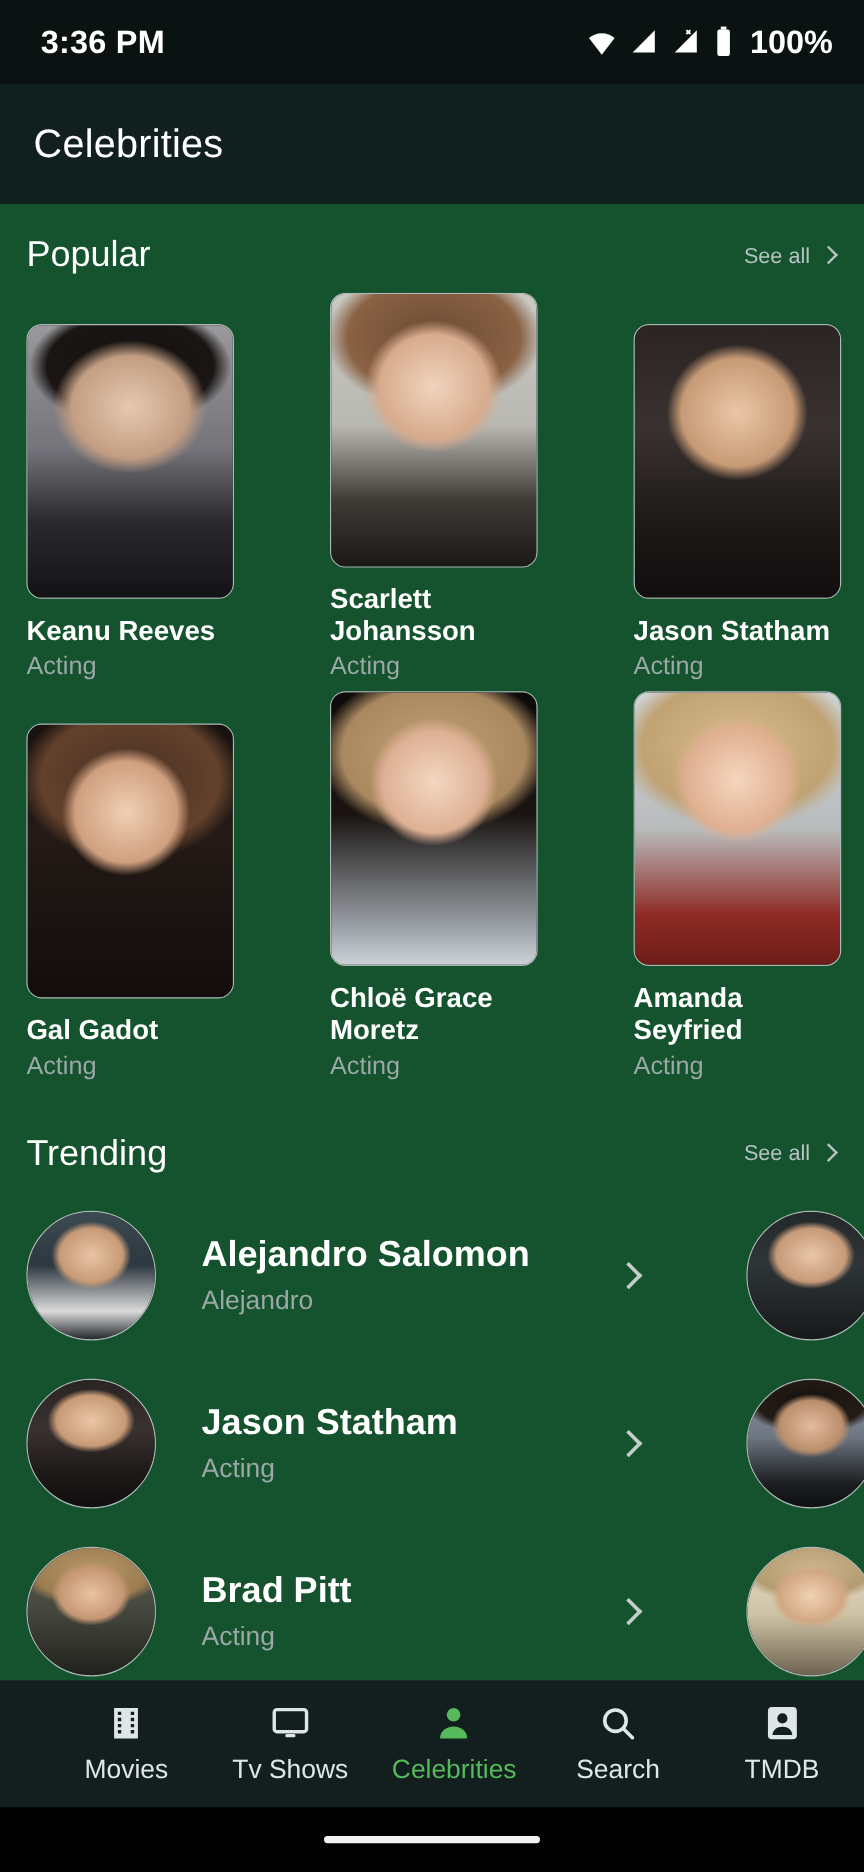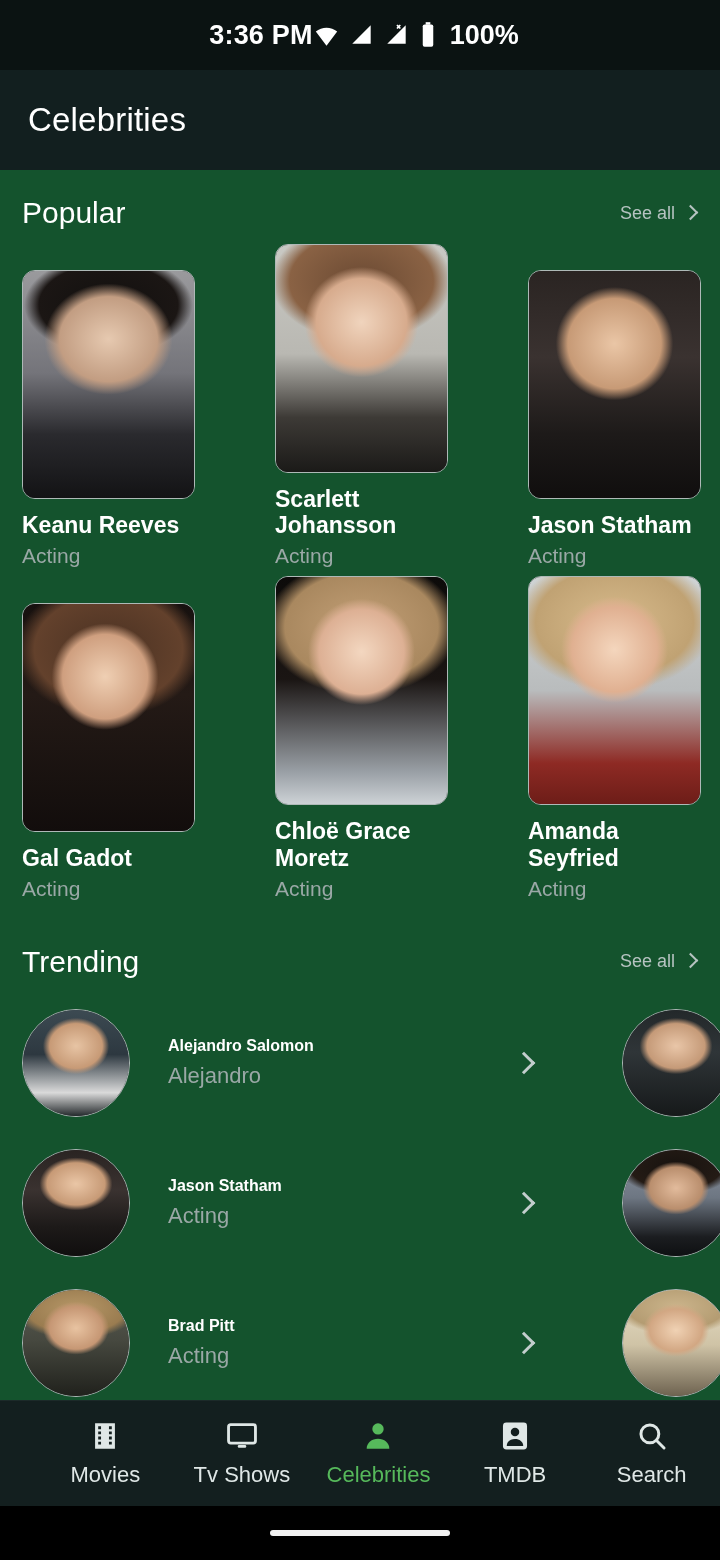--- a/index.html
+++ b/index.html
@@ -13,21 +13,21 @@
     position: relative;
     width: 720px; height: 1560px;
     background: #152625;
     display: flex; flex-direction: column;
   }
 
   
   .status-bar {
     height: 70px; flex: 0 0 70px;
     background: #0b1312;
-    display: flex; align-items: center; justify-content: center;
+    display: flex; align-items: center; justify-content: space-between;
     padding: 0 26px 0 34px;
     color: #ffffff;
   }
   .status-time { font-size: 27px; font-weight: 700; letter-spacing: .2px; }
   .status-right { display: flex; align-items: center; gap: 9px; }
   .status-pct { font-size: 27px; font-weight: 700; margin-left: 4px; }
 
   
   .app-bar {
     height: 100px; flex: 0 0 100px;
@@ -81,21 +81,21 @@
     display: flex; align-items: center;
     height: 140px;
   }
   .avatar {
     width: 108px; height: 108px; flex: 0 0 108px;
     border-radius: 50%; overflow: hidden; position: relative;
     border: 1.5px solid #aeb9b7; background: #2b3433;
   }
   .avatar .ph { position: absolute; inset: 0; }
   .trend-text { flex: 1 1 auto; padding-left: 38px; }
-  .trend-name { color: #ffffff; font-size: 16px; font-weight: 700; }
+  .trend-name { color: #ffffff; font-size: 30px; font-weight: 700; }
   .trend-dept { color: #9aa8a6; font-size: 22px; margin-top: 8px; }
   .trend-chev { width: 16px; height: 16px; margin-right: 30px;
     border-top: 3px solid #c3cecd; border-right: 3px solid #c3cecd;
     transform: rotate(45deg); }
 
   
   .bottom-nav {
     flex: 0 0 106px; height: 106px;
     background: #131f1f;
     display: flex; align-items: center;
@@ -356,34 +356,34 @@
     <div class="nav-item active">
       <svg class="nav-icon" viewBox="0 0 24 24">
         <circle cx="12" cy="7" r="4" fill="#56b95b"></circle>
         <path fill="#56b95b" d="M4 21c0-4.1 3.6-7 8-7s8 2.9 8 7H4z"></path>
       </svg>
       <div class="nav-label">Celebrities</div>
     </div>
 
     <div class="nav-item">
       <svg class="nav-icon" viewBox="0 0 24 24">
+        <circle cx="10.5" cy="10.5" r="6.3" fill="none" stroke="#dfe7e6" stroke-width="2.1"></circle>
+        <line x1="15.2" y1="15.2" x2="20.5" y2="20.5" stroke="#dfe7e6" stroke-width="2.1" stroke-linecap="round"></line>
+      </svg>
+      <div class="nav-label">Search</div>
+    </div>
+
+    <div class="nav-item">
+      <svg class="nav-icon" viewBox="0 0 24 24">
         <rect x="3.5" y="2.5" width="17" height="19" rx="2.4" fill="#dfe7e6"></rect>
         <circle cx="12" cy="9.2" r="3" fill="#131f1f"></circle>
         <path fill="#131f1f" d="M6.2 19c0-3 2.6-4.9 5.8-4.9s5.8 1.9 5.8 4.9H6.2z"></path>
       </svg>
       <div class="nav-label">TMDB</div>
     </div>
 
-    <div class="nav-item">
-      <svg class="nav-icon" viewBox="0 0 24 24">
-        <circle cx="10.5" cy="10.5" r="6.3" fill="none" stroke="#dfe7e6" stroke-width="2.1"></circle>
-        <line x1="15.2" y1="15.2" x2="20.5" y2="20.5" stroke="#dfe7e6" stroke-width="2.1" stroke-linecap="round"></line>
-      </svg>
-      <div class="nav-label">Search</div>
-    </div>
-
   </div>
 
   <div class="gesture-bar">
     <div class="gesture-pill"></div>
   </div>
 
 </div>
 
 </body></html>

